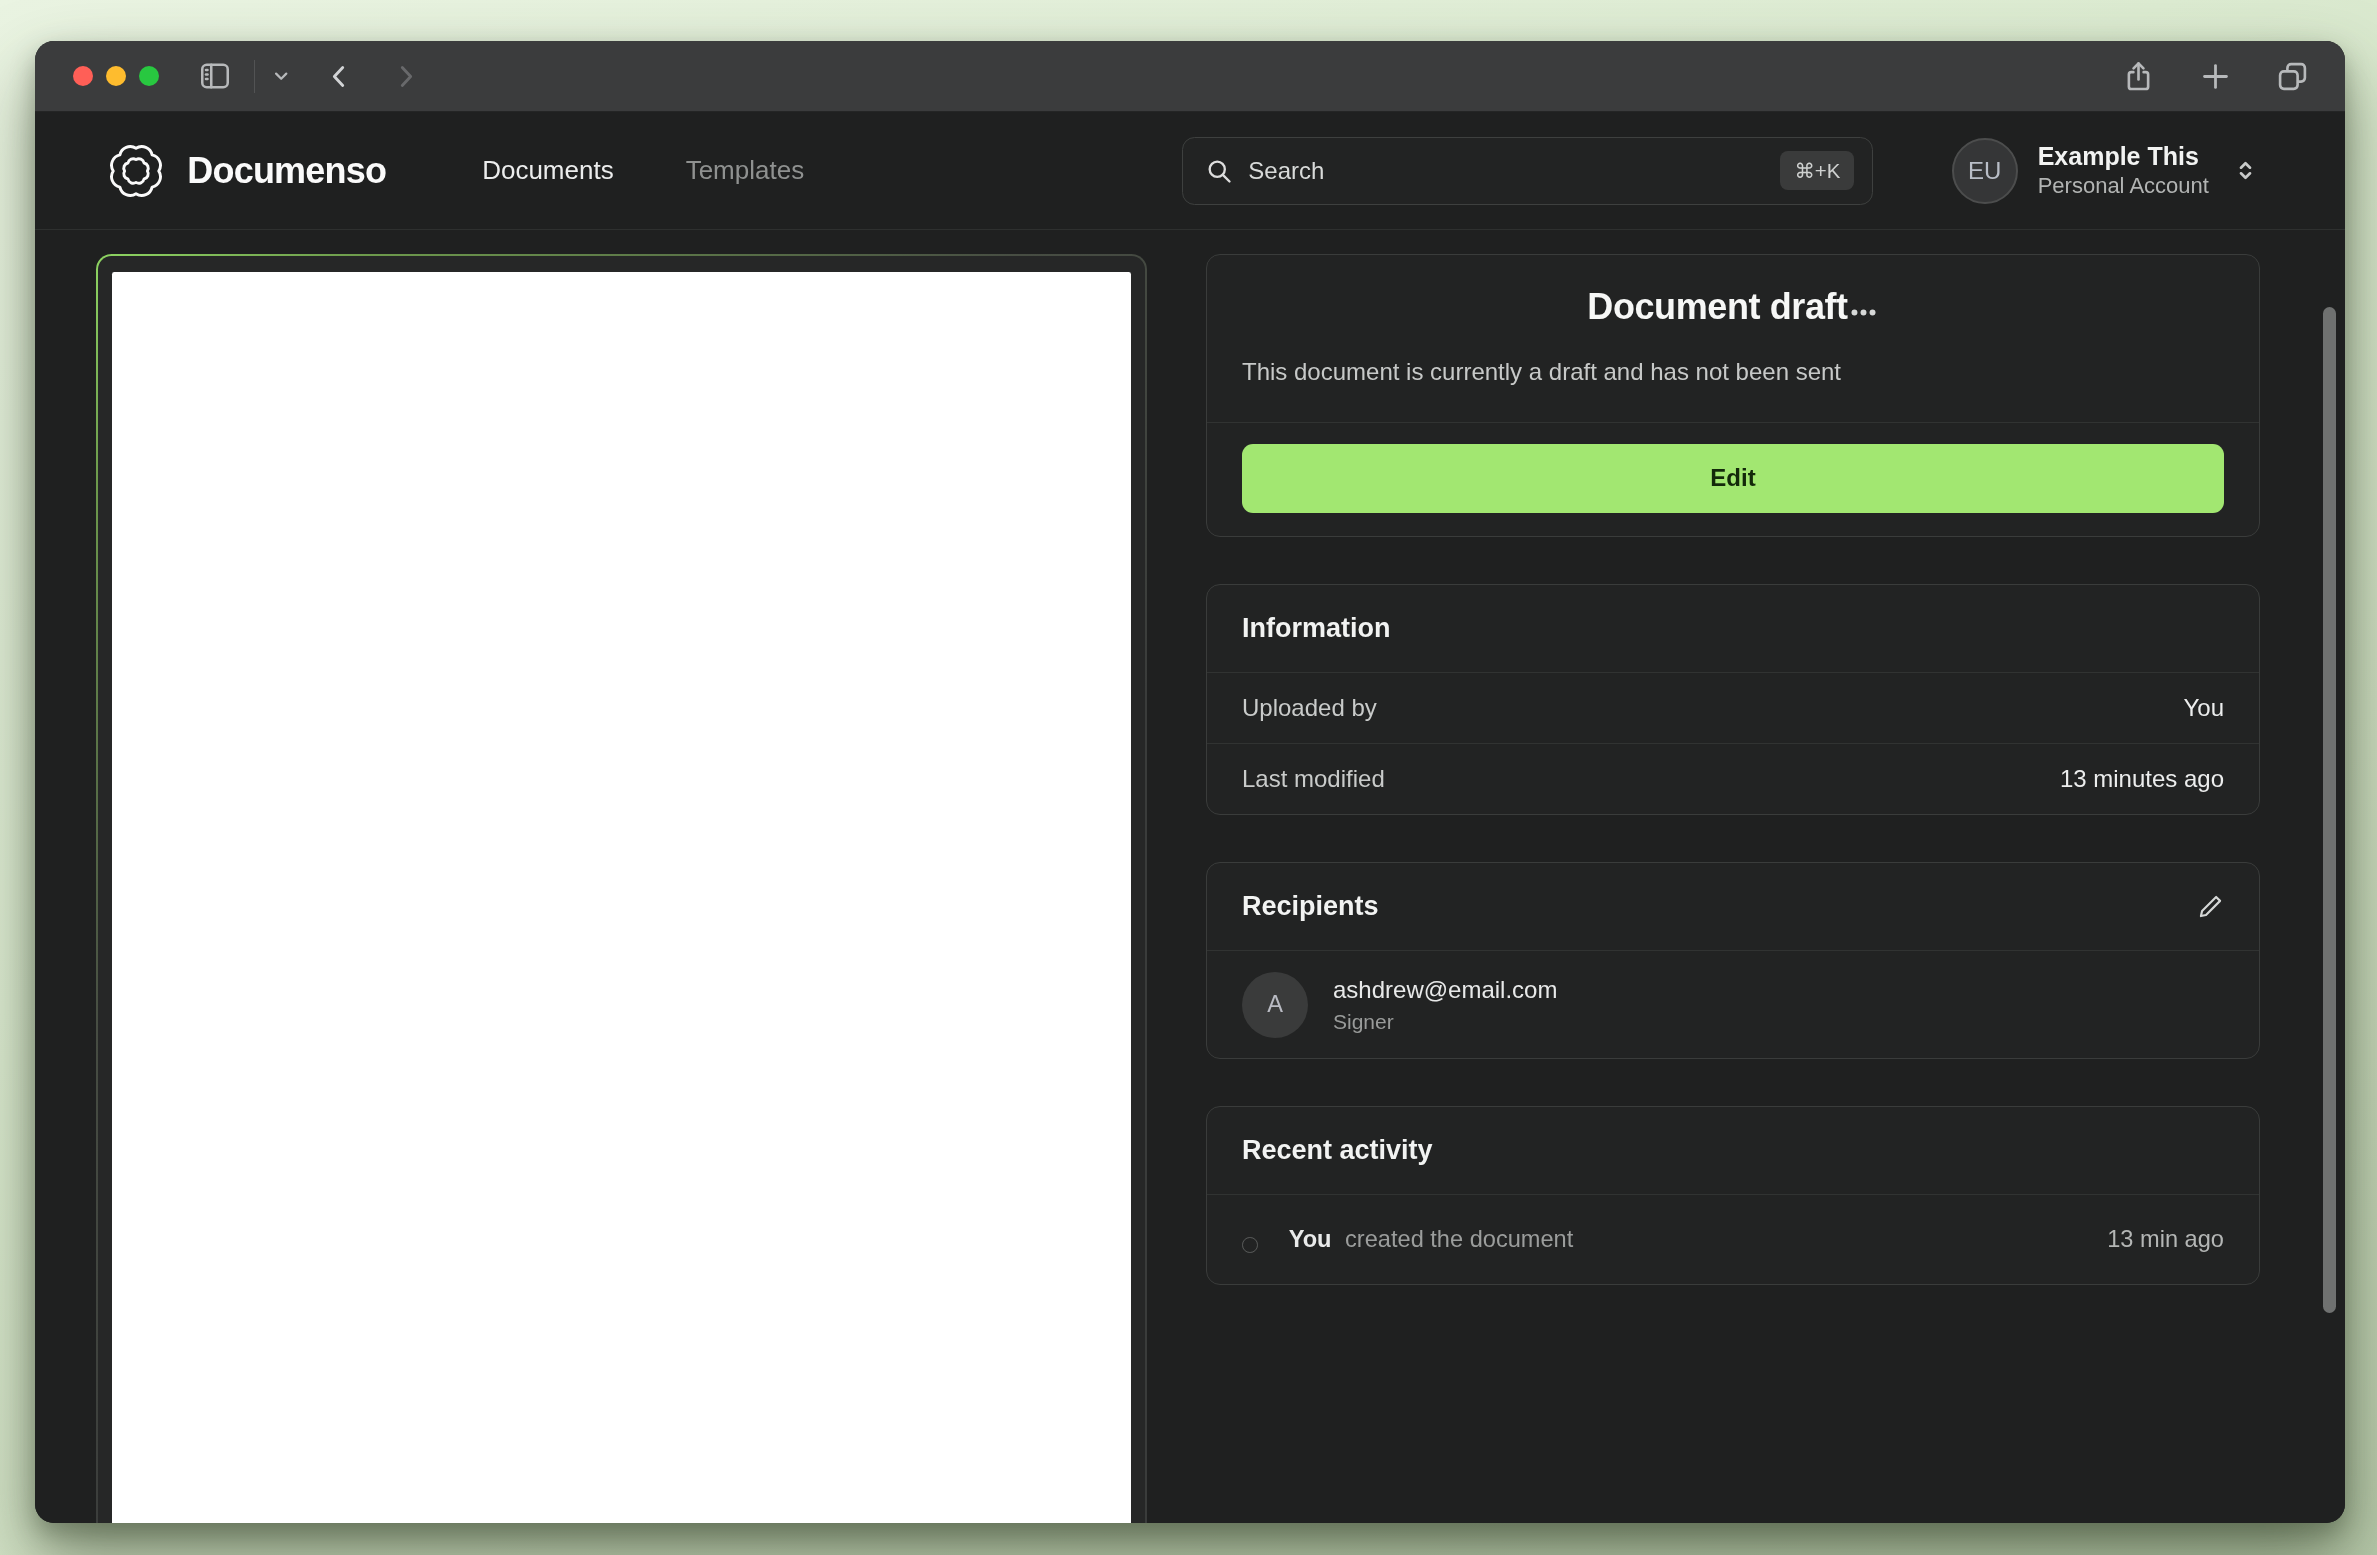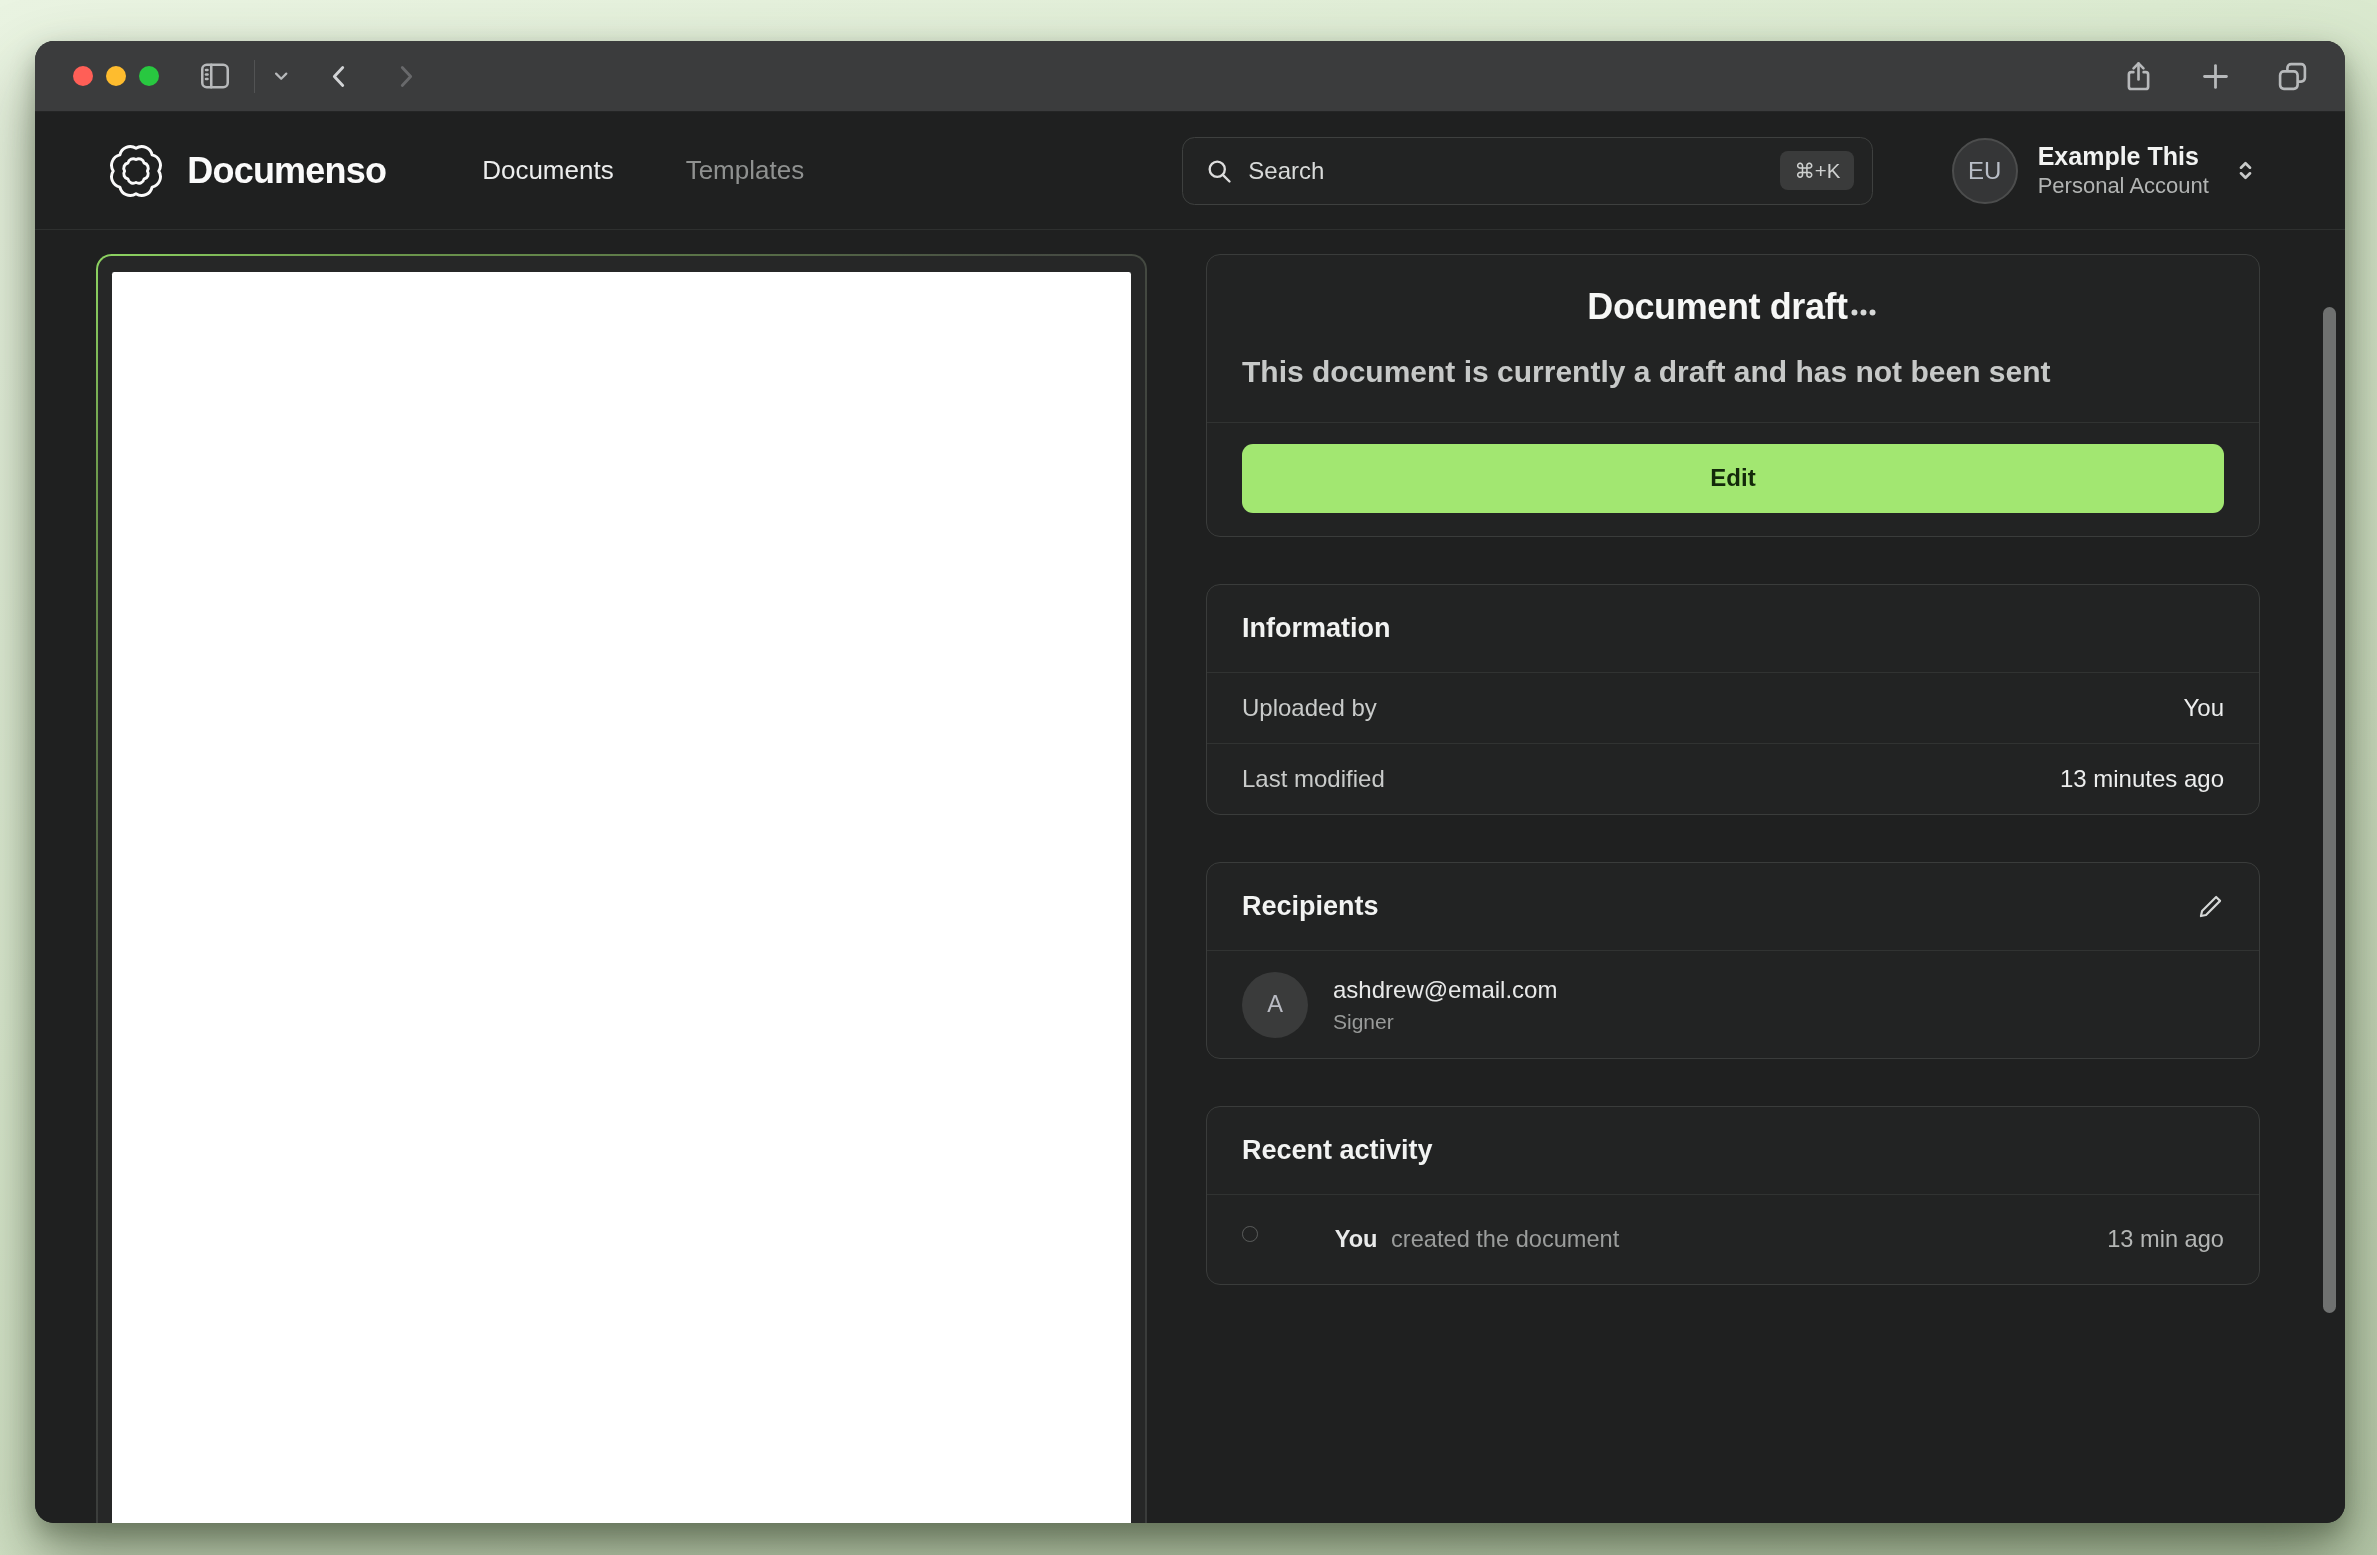--- a/index.html
+++ b/index.html
@@ -88,21 +88,21 @@
     background:#222323; border:1.6px solid #3a3c3b; border-radius:14px;
     width:100%; overflow:hidden;
   }
   .card + .card { margin-top:47px; }
   .card-divider { height:1.6px; background:#313332; }
   
   .status-head { padding:31px 35px 35px; }
   .status-title-row { display:flex; justify-content:center; align-items:flex-start; }
   .status-title { font-size:36px; font-weight:bold; color:#f6f7f6; letter-spacing:-0.4px; line-height:42px; }
   .more-btn { color:#d6d8d7; margin-top:11px; cursor:pointer; }
-  .status-desc { margin-top:25px; font-size:30px; color:#c7c9c8; line-height:31px;font-weight:bold; }
+  .status-desc { margin-top:25px; font-size:24px; color:#c7c9c8; line-height:31px; }
   .status-foot { padding:20.4px 35px 23.6px; }
   .edit-btn {
     width:100%; height:69px; border:none; border-radius:11px; cursor:pointer;
     font-family:"Liberation Sans", sans-serif; font-size:24px; font-weight:600; color:#13290a;
   }
   
   .card-heading-row { display:flex; justify-content:space-between; align-items:center; padding:26px 35px; }
   .card-heading { font-size:27px; font-weight:600; color:#f2f3f2; line-height:35px; }
   .info-row {
     display:flex; justify-content:space-between; align-items:center;
@@ -113,21 +113,21 @@
   
   .pencil-btn { color:#d5d7d6; cursor:pointer; display:flex; }
   .recipient-row { display:flex; align-items:center; gap:25px; padding:20.4px 35px; border-top:1.6px solid #313332; }
   .recipient-avatar {
     width:66px; height:66px; border-radius:50%; background:#3a3b3b;
     display:flex; align-items:center; justify-content:center; font-size:23.6px; color:#b9bbc3; flex:0 0 auto;
   }
   .recipient-email { font-size:24px; color:#e8e9e9; line-height:31px; }
   .recipient-role { font-size:21px; color:#999b9a; line-height:28px; margin-top:3.1px; }
   
-  .activity-row { display:flex; align-items:flex-start; padding:31px 35px; border-top:1.6px solid #313332;gap:46px; }
+  .activity-row { display:flex; align-items:flex-end; padding:31px 35px; border-top:1.6px solid #313332; }
   .activity-dot { width:15.7px; height:15.7px; border-radius:50%; border:1.6px solid #5a5c5b; flex:0 0 auto; }
   .activity-text { margin-left:31px; font-size:23.6px; color:#9b9d9c; }
   .activity-actor { font-weight:600; color:#e9eaea; }
   .activity-action { margin-left:7px; }
   .activity-time { margin-left:auto; font-size:23.6px; color:#b4b6b5; }
   
   .scroll-thumb {
     position:absolute; right:9.4px; top:266px; width:12.6px; height:1006px;
     border-radius:7px; background:#6f7170;
   }

